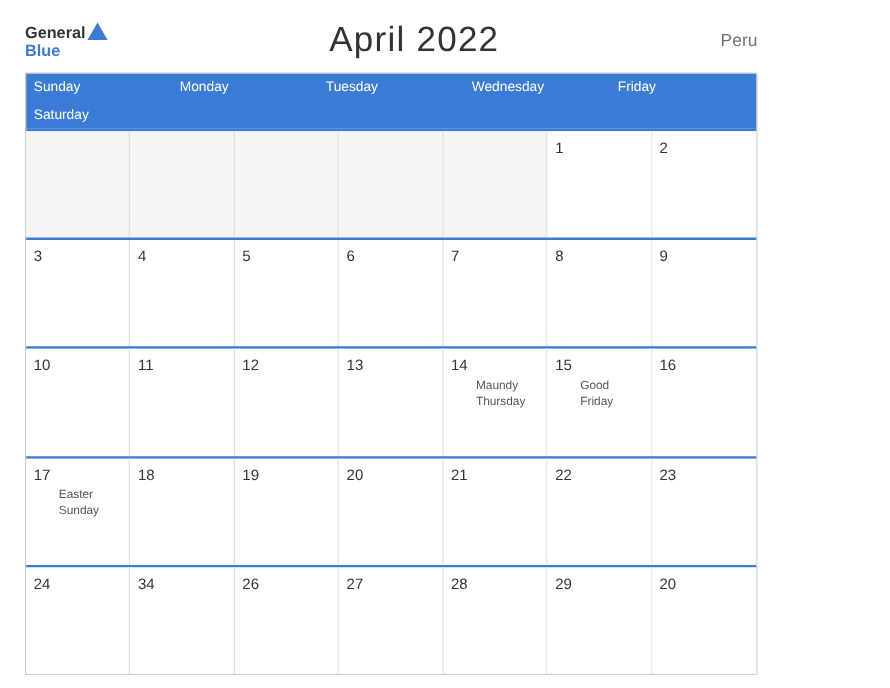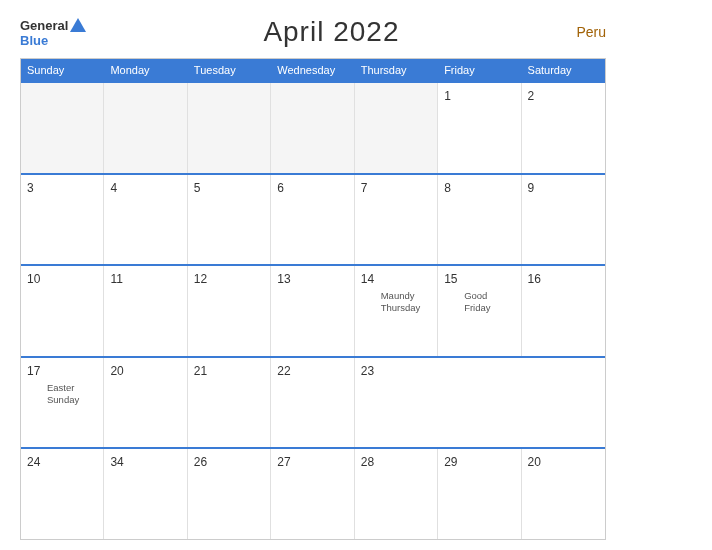--- a/index.html
+++ b/index.html
@@ -59,33 +59,33 @@
       align-items: center;
     }
     .month-title {
       font-size: 28px;
       font-weight: normal;
       color: #333;
       letter-spacing: 1px;
     }
     .country-label {
       font-size: 14px;
-      color: #a16207;
+      color: #737373;
       font-weight: normal;
     }
     
     .calendar {
       flex: 1;
       display: flex;
       flex-direction: column;
       border: 1px solid #ccc;
     }
     .day-headers {
       display: grid;
-      grid-template-columns: repeat(7, 1fr);
+      grid-template-columns: repeat(5, 1fr);
       background: #3a7bd5;
     }
     .day-header {
       color: #fff;
       font-size: 11px;
       padding: 5px 6px;
       text-align: left;
       font-weight: normal;
     }
     .weeks {
@@ -145,21 +145,20 @@
     <div class="month-title">April 2022</div>
     <div class="country-label">Peru</div>
   </div>
 
   <div class="calendar">
     <div class="day-headers">
       <div class="day-header">Sunday</div>
       <div class="day-header">Monday</div>
       <div class="day-header">Tuesday</div>
       <div class="day-header">Wednesday</div>
-      <div class="day-header">Thursday</div>
       <div class="day-header">Friday</div>
       <div class="day-header">Saturday</div>
     </div>
     <div class="weeks" id="weeks-container">
     <div class="week-row">
           <div class="day-cell empty"></div>
           <div class="day-cell empty"></div>
           <div class="day-cell empty"></div>
           <div class="day-cell empty"></div>
           <div class="day-cell empty"></div>
@@ -217,20 +216,26 @@
           <div class="day-cell">
             <div class="day-num">16</div>
           </div>
         </div>
         <div class="week-row">
           <div class="day-cell">
             <div class="day-num">17</div>
             <div class="day-event">Easter Sunday</div>
           </div>
           <div class="day-cell">
+            <div class="day-num">18</div>
+          </div>
+          <div class="day-cell">
+            <div class="day-num">19</div>
+          </div>
+          <div class="day-cell">
             <div class="day-num">20</div>
           </div>
           <div class="day-cell">
             <div class="day-num">21</div>
           </div>
           <div class="day-cell">
             <div class="day-num">22</div>
           </div>
           <div class="day-cell">
             <div class="day-num">23</div>

